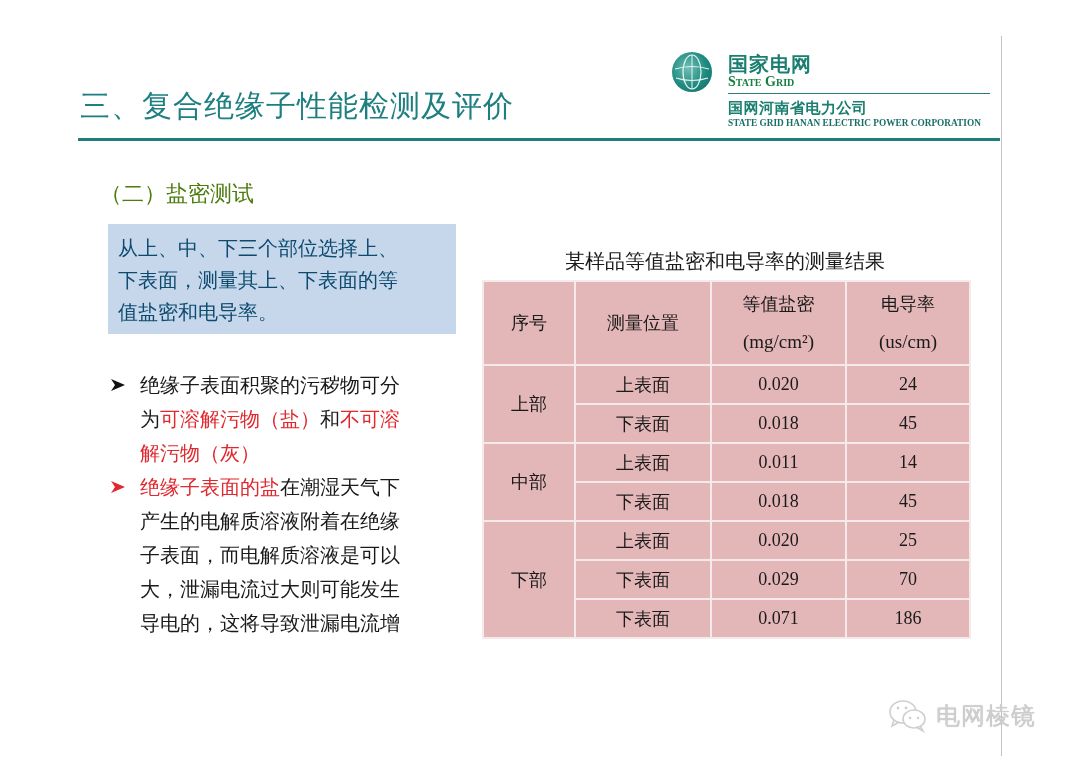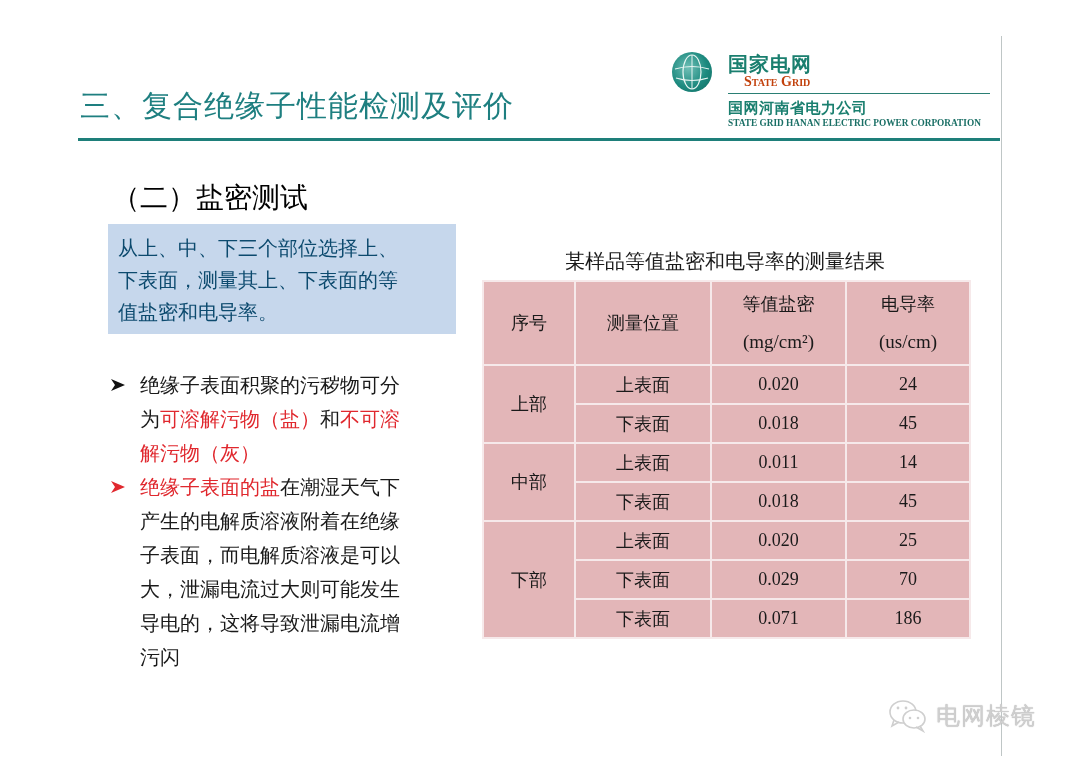--- a/index.html
+++ b/index.html
@@ -22,36 +22,36 @@
     position: absolute; left: 672px; top: 52px; width: 40px; height: 40px; border-radius: 50%;
     background: radial-gradient(circle at 40% 40%, #6fbfb6 0%, #1d8a7f 55%, #0f6a60 100%);
     overflow: hidden;
   }
   .logo-globe svg { position: absolute; left: 0; top: 0; }
   .logo-cn {
     position: absolute; left: 728px; top: 51px; font-size: 20px; font-weight: bold; color: #1a7f6f;
     letter-spacing: 1px; white-space: nowrap;
   }
   .logo-en {
-    position: absolute; left: 744px; top: 74px; font-family: "Liberation Serif", serif;
-    font-size: 14px; font-weight: bold; color: #c2410c; white-space: nowrap; font-variant: small-caps;
+    position: absolute; left: 728px; top: 74px; font-family: "Liberation Serif", serif;
+    font-size: 14px; font-weight: bold; color: #15803d; white-space: nowrap; font-variant: small-caps;
   }
   .logo-rule {
     position: absolute; left: 728px; top: 93px; width: 262px; height: 1px; background: #2a7f74;
   }
   .logo-sub-cn {
     position: absolute; left: 728px; top: 99px; font-size: 15px; font-weight: bold; color: #1a7f6f;
     white-space: nowrap; letter-spacing: 0.5px; font-family: Liberation Serif, serif;
   }
   .logo-sub-en {
     position: absolute; left: 728px; top: 118px; font-family: "Liberation Serif", serif;
     font-size: 9.3px; font-weight: bold; color: #1a6f65; white-space: nowrap;
   }
   .subheading {
-    position: absolute; left: 112px; top: 179px; font-size: 28px; color: #000000; white-space: nowrap;
+    position: absolute; left: 100px; top: 179px; font-size: 22px; color: #4d7c0f; white-space: nowrap;
   }
   .highlight-box {
     position: absolute; left: 108px; top: 224px; width: 348px; height: 110px; background: #c6d7ec;
     box-sizing: border-box; padding: 8px 0 0 10px;
   }
   .highlight-box p { margin: 0; font-size: 20px; line-height: 32px; color: #0c4a6e; white-space: nowrap; }
   .bullets { position: absolute; left: 108px; top: 368px; width: 360px; }
   .bullet { position: relative; padding-left: 32px; font-size: 20px; line-height: 34px; color: #1a1a1a; }
   .bullet .arrow {
     position: absolute; left: 2px; top: 10px; width: 16px; height: 14px;
@@ -122,21 +122,20 @@
     </div>
     <div class="bullet">
       <svg class="arrow" viewBox="0 0 16 14">
         <path d="M1 1 L15 7 L1 13 L5 7 Z" fill="#e0282e"></path>
       </svg>
       <span class="line"><span class="red">绝缘子表面的盐</span><span>在潮湿天气下</span></span>
       <span class="line"><span>产生的电解质溶液附着在绝缘</span></span>
       <span class="line"><span>子表面，而电解质溶液是可以</span></span>
       <span class="line"><span>大，泄漏电流过大则可能发生</span></span>
       <span class="line"><span>导电的，这将导致泄漏电流增</span></span>
-      <span class="line"><span>污闪</span></span>
     </div>
   </div>
 
 <div class="table-caption">某样品等值盐密和电导率的测量结果</div>
 
 <table class="results">
   <colgroup>
     <col style="width:92px">
       <col style="width:136px">
       <col style="width:135px">

